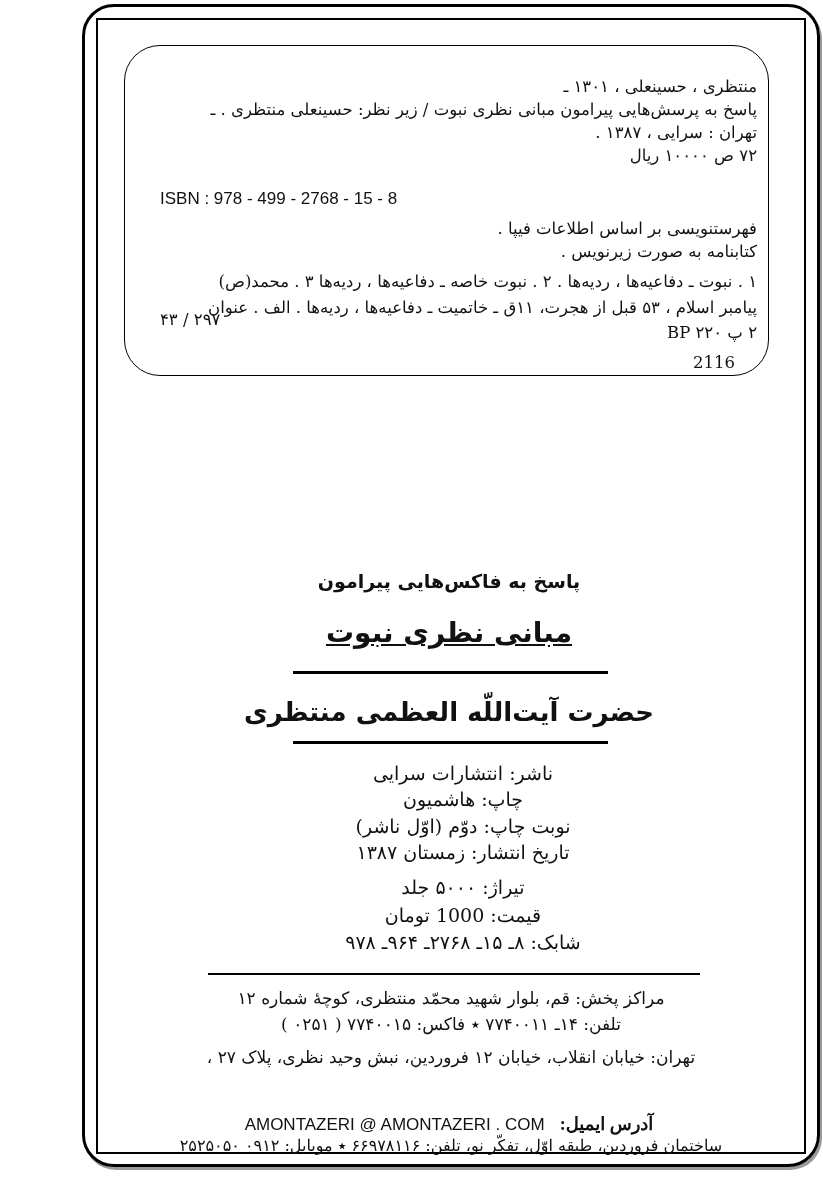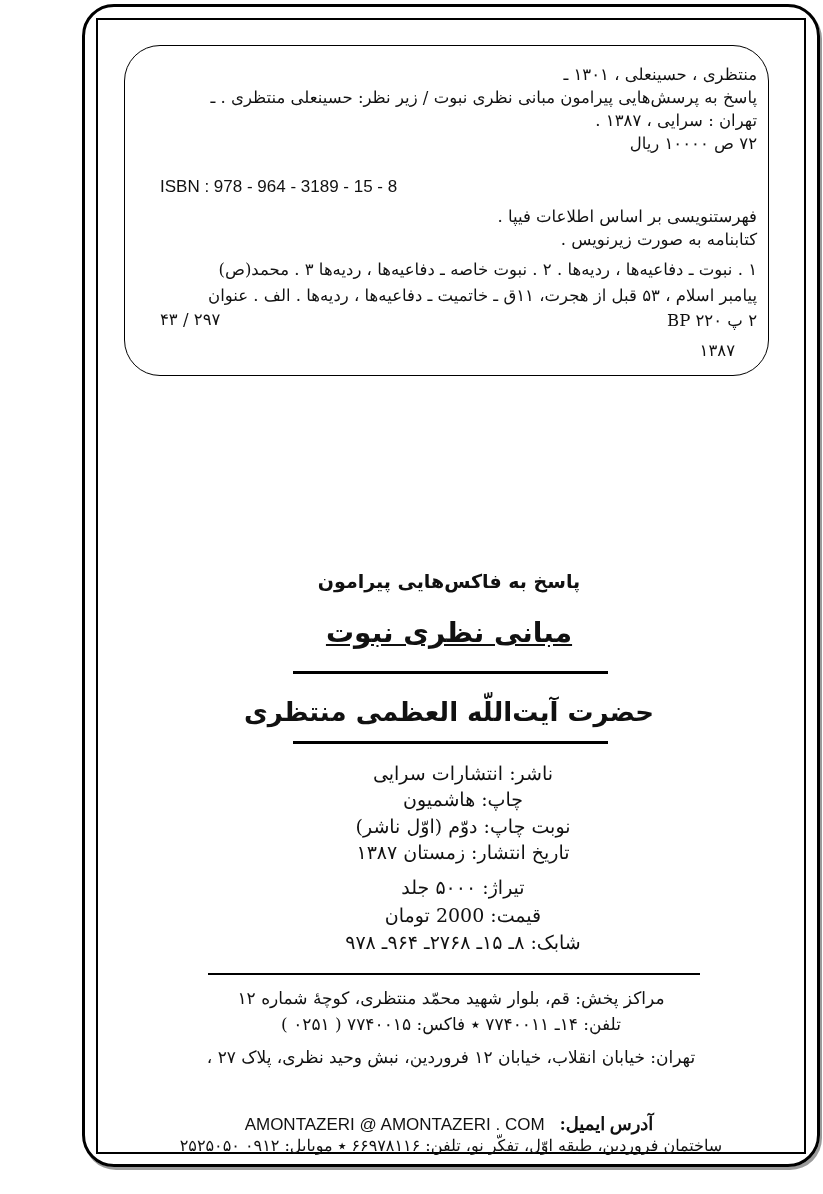--- a/index.html
+++ b/index.html
@@ -49,20 +49,21 @@
       direction: rtl;
       unicode-bidi: isolate;
     }
     .cat-line {
       position: absolute;
       right: 66px;
       font-size: 16.5px;
       line-height: 22px;
       white-space: nowrap;
       direction: rtl;
+      margin-top: 12px;
     }
     .cat-line.ltr {
       direction: ltr;
       font-family: "Liberation Sans", "DejaVu Sans", sans-serif;
       font-size: 17px;
     }
     .cat-left {
       position: absolute;
       left: 160px;
       font-size: 16.5px;
@@ -127,43 +128,43 @@
 
 <div class="outer-frame"></div>
 <div class="inner-frame"></div>
 
 <div class="catalog-box"></div>
 
 <div class="cat-line" style="top:64px;">منتظری ، حسینعلی ، ۱۳۰۱ ـ</div>
 <div class="cat-line" style="top:87px;">پاسخ به پرسش‌هایی پیرامون مبانی نظری نبوت / زیر نظر: حسینعلی منتظری . ـ</div>
 <div class="cat-line" style="top:110px;">تهران : سرایی ، ۱۳۸۷ .</div>
 <div class="cat-line" style="top:133px;">۷۲ ص   ۱۰۰۰۰ ریال</div>
-<div class="cat-line ltr" style="top:176px; left:160px; right:auto;">ISBN : 978 - 964 - 3189 - 15 - 8</div>
+<div class="cat-line ltr" style="top:176px; left:160px; right:auto;">ISBN : 978 - 499 - 2768 - 15 - 8</div>
 <div class="cat-line" style="top:206px;">فهرستنویسی بر اساس اطلاعات فیپا .</div>
 <div class="cat-line" style="top:229px;">کتابنامه به صورت زیرنویس .</div>
 <div class="cat-line" style="top:259px;">۱ . نبوت ـ دفاعیه‌ها ، ردیه‌ها .  ۲ . نبوت خاصه ـ دفاعیه‌ها ، ردیه‌ها  ۳ . محمد(ص)</div>
 <div class="cat-line" style="top:285px;">پیامبر اسلام ، ۵۳ قبل از هجرت، ۱۱ق ـ خاتمیت ـ دفاعیه‌ها ، ردیه‌ها . الف . عنوان</div>
 <div class="cat-line" style="top:310px;">
   <span class="rtl">۲ پ ۲۲۰ BP</span>
 </div>
 <div class="cat-left" style="top:310px;">۲۹۷ / ۴۳</div>
-<div class="cat-line" style="top:340px; right:88px;">۱۳۸۷</div>
+<div class="cat-line" style="top:340px; right:88px;">2116</div>
 
 <div class="center-block subtitle" style="top:570px;">پاسخ به فاکس‌هایی پیرامون</div>
 <div class="center-block title" style="top:616px;">مبانی نظری نبوت</div>
 <div class="rule" style="left:293px; width:315px; top:671px;"></div>
 <div class="center-block author" style="top:697px;">حضرت آیت‌اللّه العظمی منتظری</div>
 <div class="rule" style="left:293px; width:315px; top:741px;"></div>
 
 <div class="center-block info-line" style="top:762px; left:110px;">ناشر:  انتشارات سرایی</div>
 <div class="center-block info-line" style="top:788px; left:110px;">چاپ:  هاشمیون</div>
 <div class="center-block info-line" style="top:815px; left:110px;">نوبت چاپ: دوّم (اوّل ناشر)</div>
 <div class="center-block info-line" style="top:841px; left:110px;">تاریخ انتشار:  زمستان ۱۳۸۷</div>
 <div class="center-block info-line" style="top:876px; left:110px;">تیراژ:  ۵۰۰۰ جلد</div>
-<div class="center-block info-line" style="top:904px; left:110px;">قیمت:  2000 تومان</div>
+<div class="center-block info-line" style="top:904px; left:110px;">قیمت:  1000 تومان</div>
 <div class="center-block info-line" style="top:931px; left:110px;">شابک: ۸ـ ۱۵ـ ۲۷۶۸ـ ۹۶۴ـ ۹۷۸</div>
 
 <div class="rule" style="left:208px; width:492px; top:973px; height:2px;"></div>
 
 <div class="center-block contact-line" style="top:987px; left:98px;">مراکز پخش: قم، بلوار شهید محمّد منتظری، کوچۀ شماره ۱۲</div>
 <div class="center-block contact-line" style="top:1013px; left:98px;">تلفن: ۱۴ـ ۷۷۴۰۰۱۱ ٭  فاکس: ۷۷۴۰۰۱۵ ( ۰۲۵۱ )</div>
 <div class="center-block contact-line" style="top:1046px; left:98px;">تهران: خیابان انقلاب، خیابان ۱۲ فروردین، نبش وحید نظری، پلاک ۲۷ ،</div>
 <div class="center-block contact-line" style="top:1135px; left:98px; font-size:16px;">ساختمان فروردین، طبقه اوّل، تفکّر نو، تلفن: ۶۶۹۷۸۱۱۶ ٭ موبایل: ۰۹۱۲ ۲۵۲۵۰۵۰</div>
 <div class="center-block email-line" style="top:1113px;">
   <span class="email-label">آدرس ایمیل:</span>

